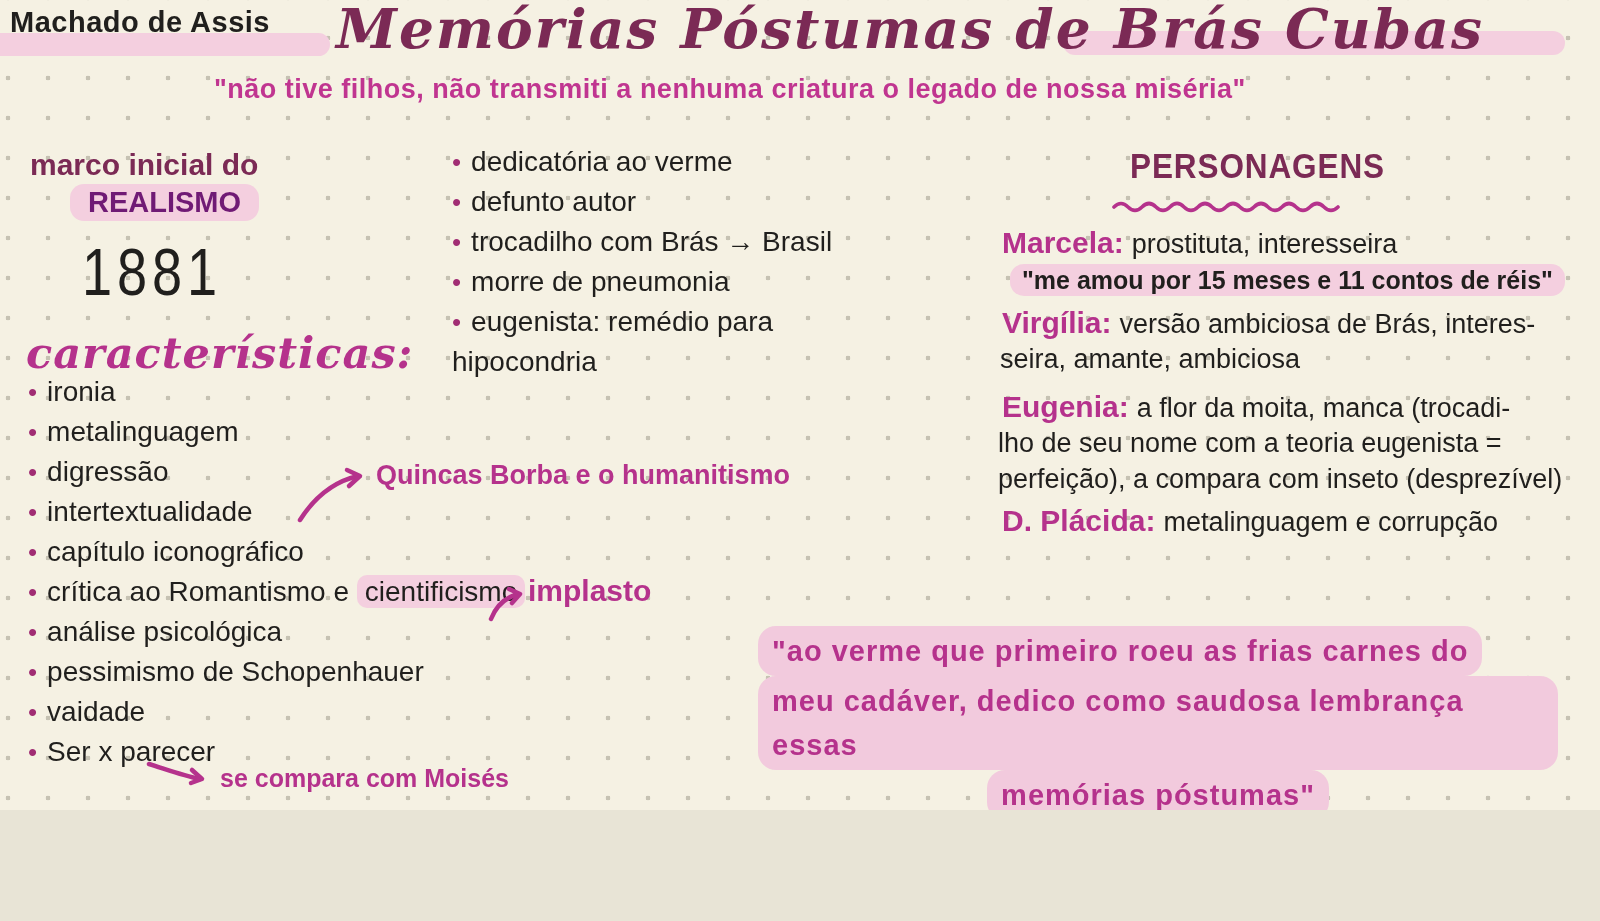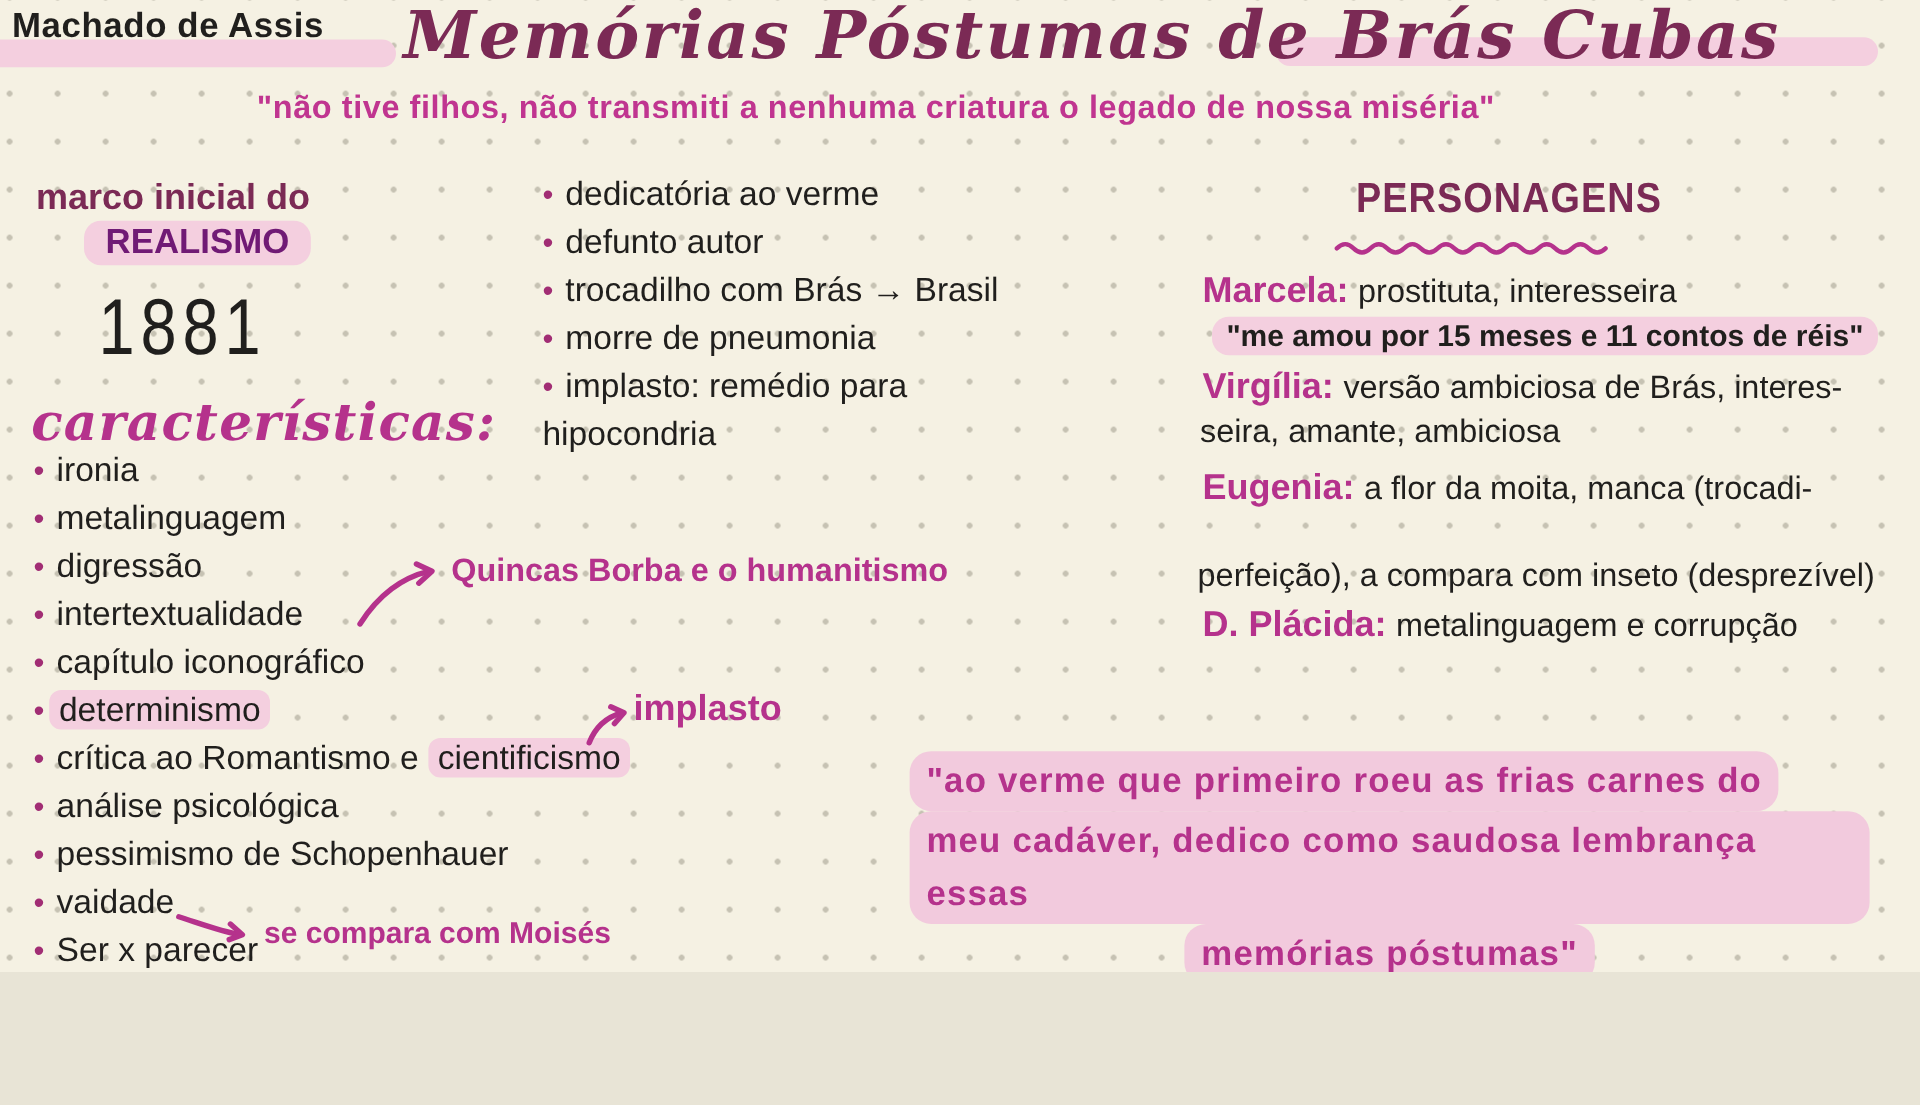--- a/index.html
+++ b/index.html
@@ -54,34 +54,33 @@
   <div class="abs realismo">REALISMO</div>
   <div class="abs year">1881</div>
   <div class="abs char-title script">características:</div>
 
   <div class="abs char-list">
     <div class="li"><span>ironia</span></div>
     <div class="li"><span>metalinguagem</span></div>
     <div class="li"><span>digressão</span></div>
     <div class="li"><span>intertextualidade</span></div>
     <div class="li"><span>capítulo iconográfico</span></div>
-    <div class="li"><span class="hl">determinismo</span></div>
     <div class="li"><span>crítica ao Romantismo e </span><span class="hl" style="margin-left:0;">cientificismo</span></div>
     <div class="li"><span>análise psicológica</span></div>
     <div class="li"><span>pessimismo de Schopenhauer</span></div>
     <div class="li"><span>vaidade</span></div>
     <div class="li"><span>Ser x parecer</span></div>
   </div>
 
   <div class="abs mid-list">
     <div class="li"><span>dedicatória ao verme</span></div>
     <div class="li"><span>defunto autor</span></div>
     <div class="li"><span>trocadilho com Brás → Brasil</span></div>
     <div class="li"><span>morre de pneumonia</span></div>
-    <div class="li"><span>implasto: remédio para hipocondria</span></div>
+    <div class="li"><span>eugenista: remédio para hipocondria</span></div>
   </div>
 
   <svg style="left:294px;top:468px;" width="82" height="58">
     <path d="M6,52 C20,30 38,14 64,8" stroke="#b5328c" stroke-width="4.5" fill="none" stroke-linecap="round"></path>
     <path d="M53,2 L66,8 L55,18" stroke="#b5328c" stroke-width="4.5" fill="none" stroke-linecap="round" stroke-linejoin="round"></path>
   </svg>
   <div class="abs note" style="left:376px;top:460px;font-size:27px;">Quincas Borba e o humanitismo</div>
 
   <svg style="left:486px;top:588px;" width="42" height="36">
     <path d="M5,31 C10,18 18,10 32,6" stroke="#b5328c" stroke-width="4.5" fill="none" stroke-linecap="round"></path>
@@ -108,20 +107,21 @@
   </div>
 
   <div class="abs" style="left:988px;top:306px;">
     <span class="persona-name">Virgília:</span><span class="persona-text">versão ambiciosa de Brás, interes-</span>
   </div>
   <div class="abs persona-text" style="left:1000px;top:344px;">seira, amante, ambiciosa</div>
 
   <div class="abs" style="left:988px;top:390px;">
     <span class="persona-name">Eugenia:</span><span class="persona-text">a flor da moita, manca (trocadi-</span>
   </div>
+  <div class="abs persona-text" style="left:998px;top:428px;">lho de seu nome com a teoria eugenista =</div>
   <div class="abs persona-text" style="left:998px;top:464px;">perfeição), a compara com inseto (desprezível)</div>
 
   <div class="abs" style="left:988px;top:504px;">
     <span class="persona-name">D. Plácida:</span><span class="persona-text">metalinguagem e corrupção</span>
   </div>
 
   <div class="abs bq">
     <div><span class="pill">"ao verme que primeiro roeu as frias carnes do</span></div>
     <div><span class="pill">meu cadáver, dedico como saudosa lembrança essas</span></div>
     <div class="bq-center"><span class="pill">memórias póstumas"</span></div>

